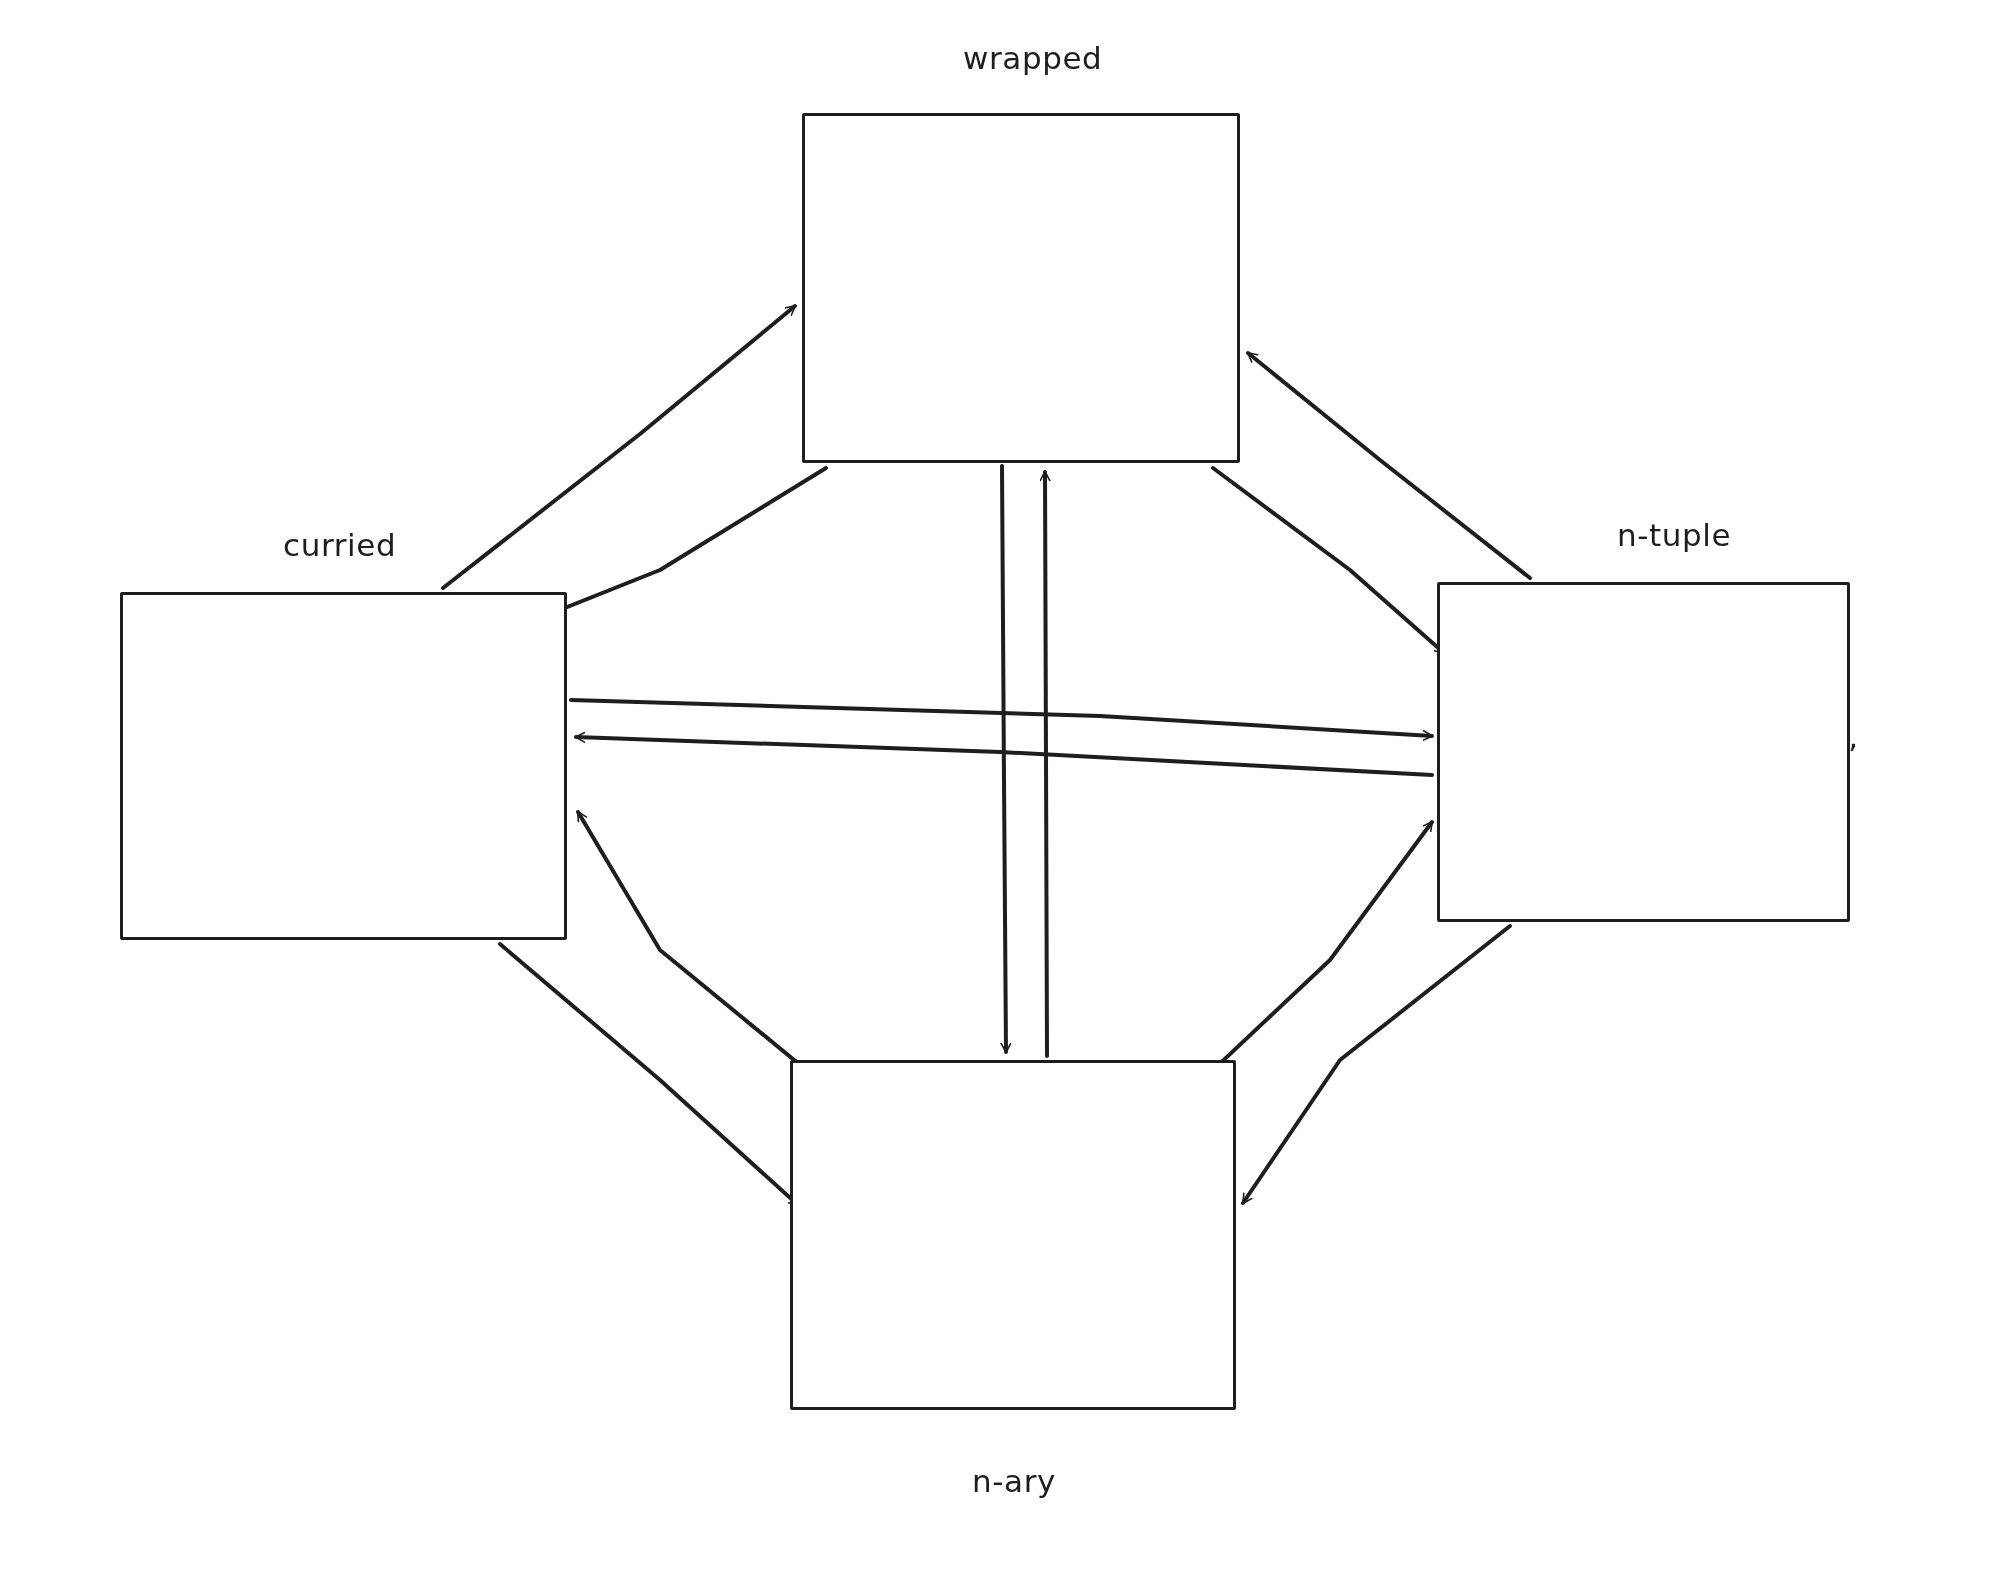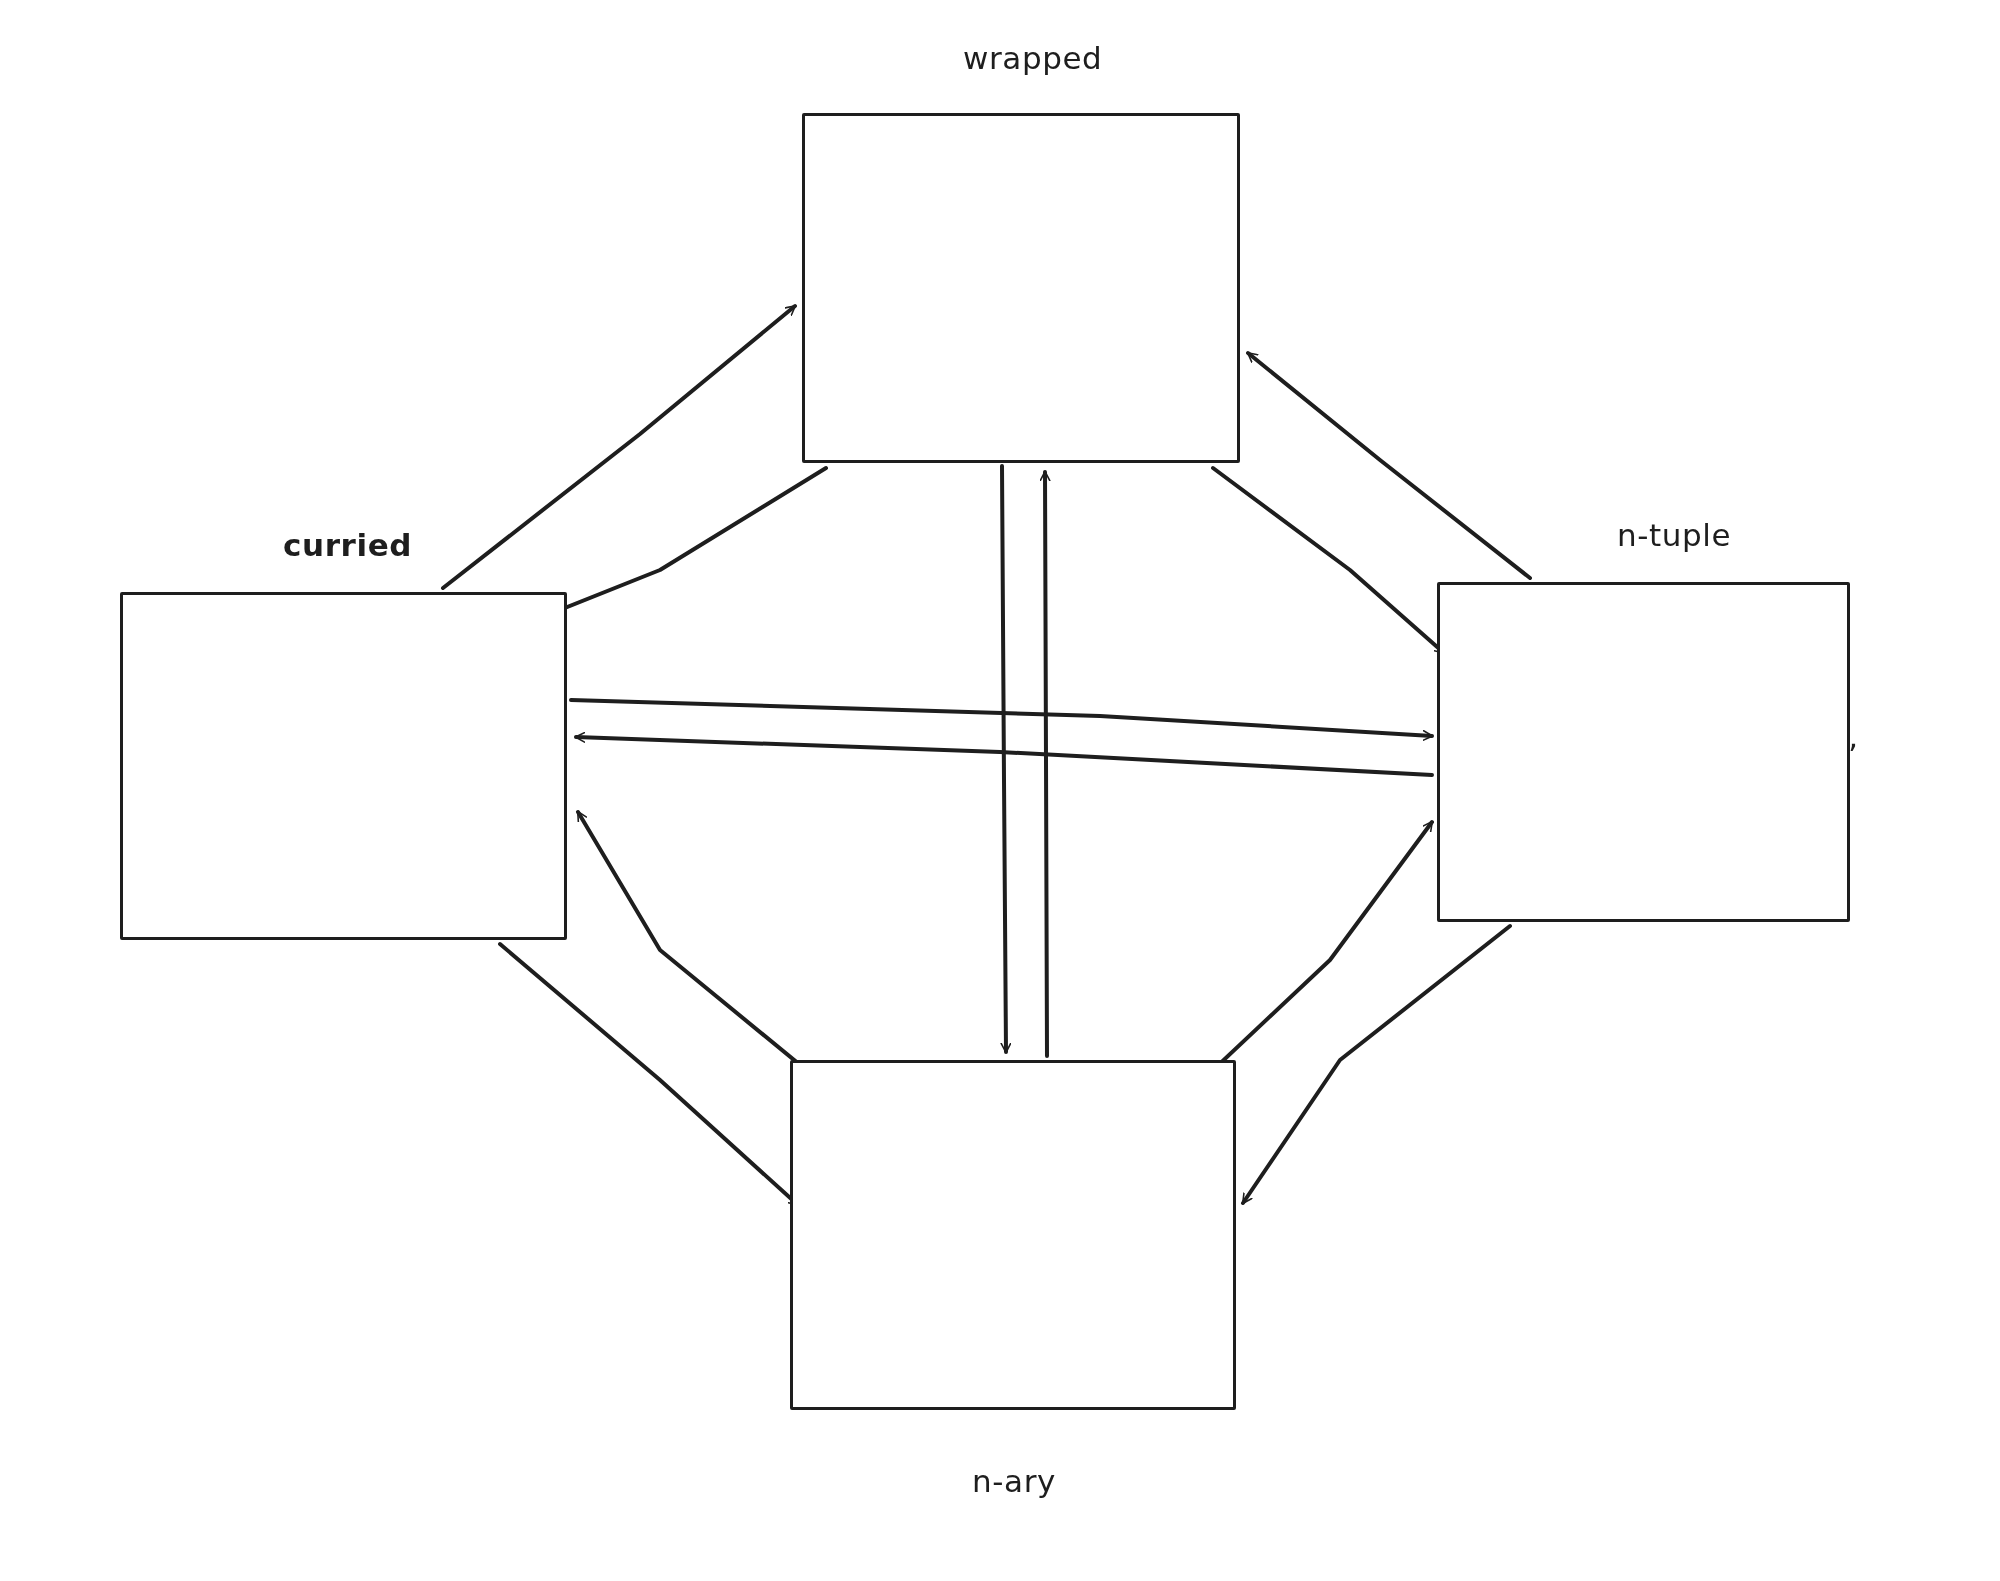--- a/index.html
+++ b/index.html
@@ -56,21 +56,21 @@
     letter-spacing: 0.3px;
   }
 
   
   #node-wrapped  { left: 802px;  top: 113px;  width: 438px;  height: 350px; }
   #node-curried  { left: 120px;  top: 592px;  width: 447px;  height: 348px; }
   #node-ntuple   { left: 1437px; top: 582px;  width: 413px;  height: 340px; }
   #node-nary     { left: 790px;  top: 1060px; width: 446px;  height: 350px; }
 
   #label-wrapped { left: 963px;  top: 40px; }
-  #label-curried { left: 283px;  top: 527px; font-weight: bold; }
+  #label-curried { left: 283px;  top: 527px; }
   #label-ntuple  { left: 1617px; top: 517px; text-align: center; }
   #label-nary    { left: 972px;  top: 1463px; text-align: right; }
 
   #code-wrapped  { left: 866px;  top: 192px; }
   #code-curried  { left: 185px;  top: 684px; }
   #code-ntuple   { left: 1505px; top: 673px; }
   #code-nary     { left: 845px;  top: 1152px; }
 </style>
 </head>
 <body>

